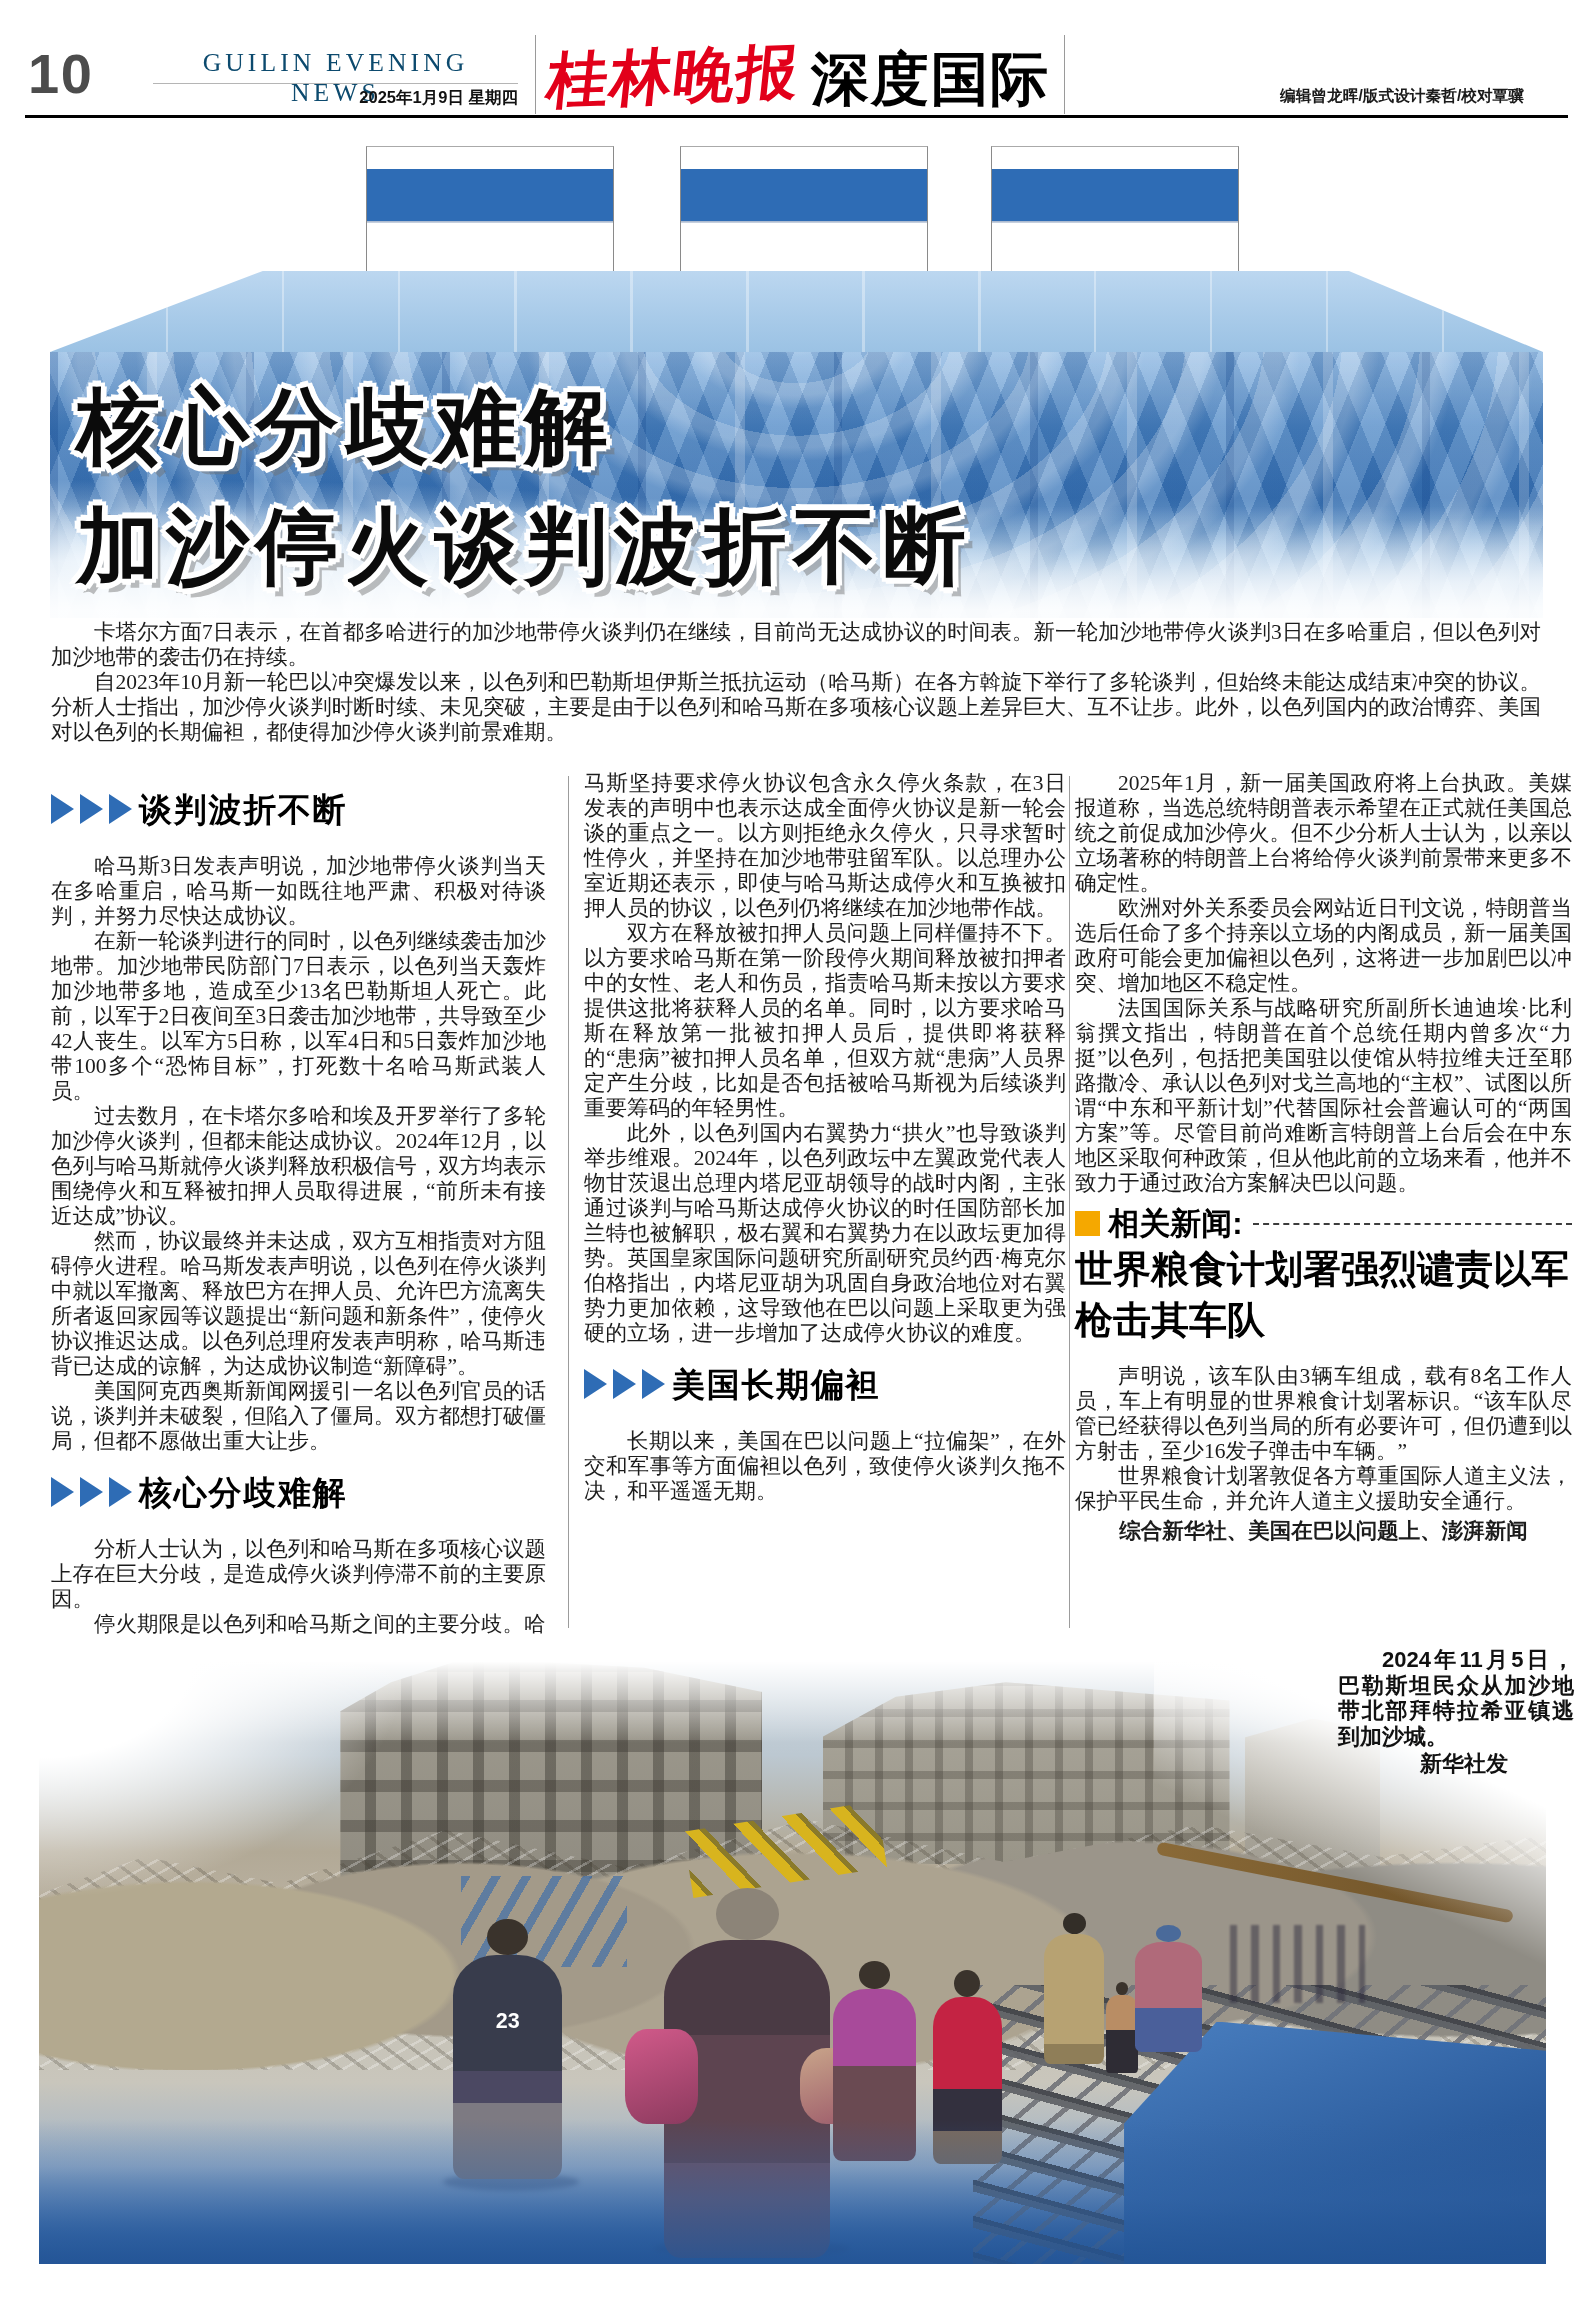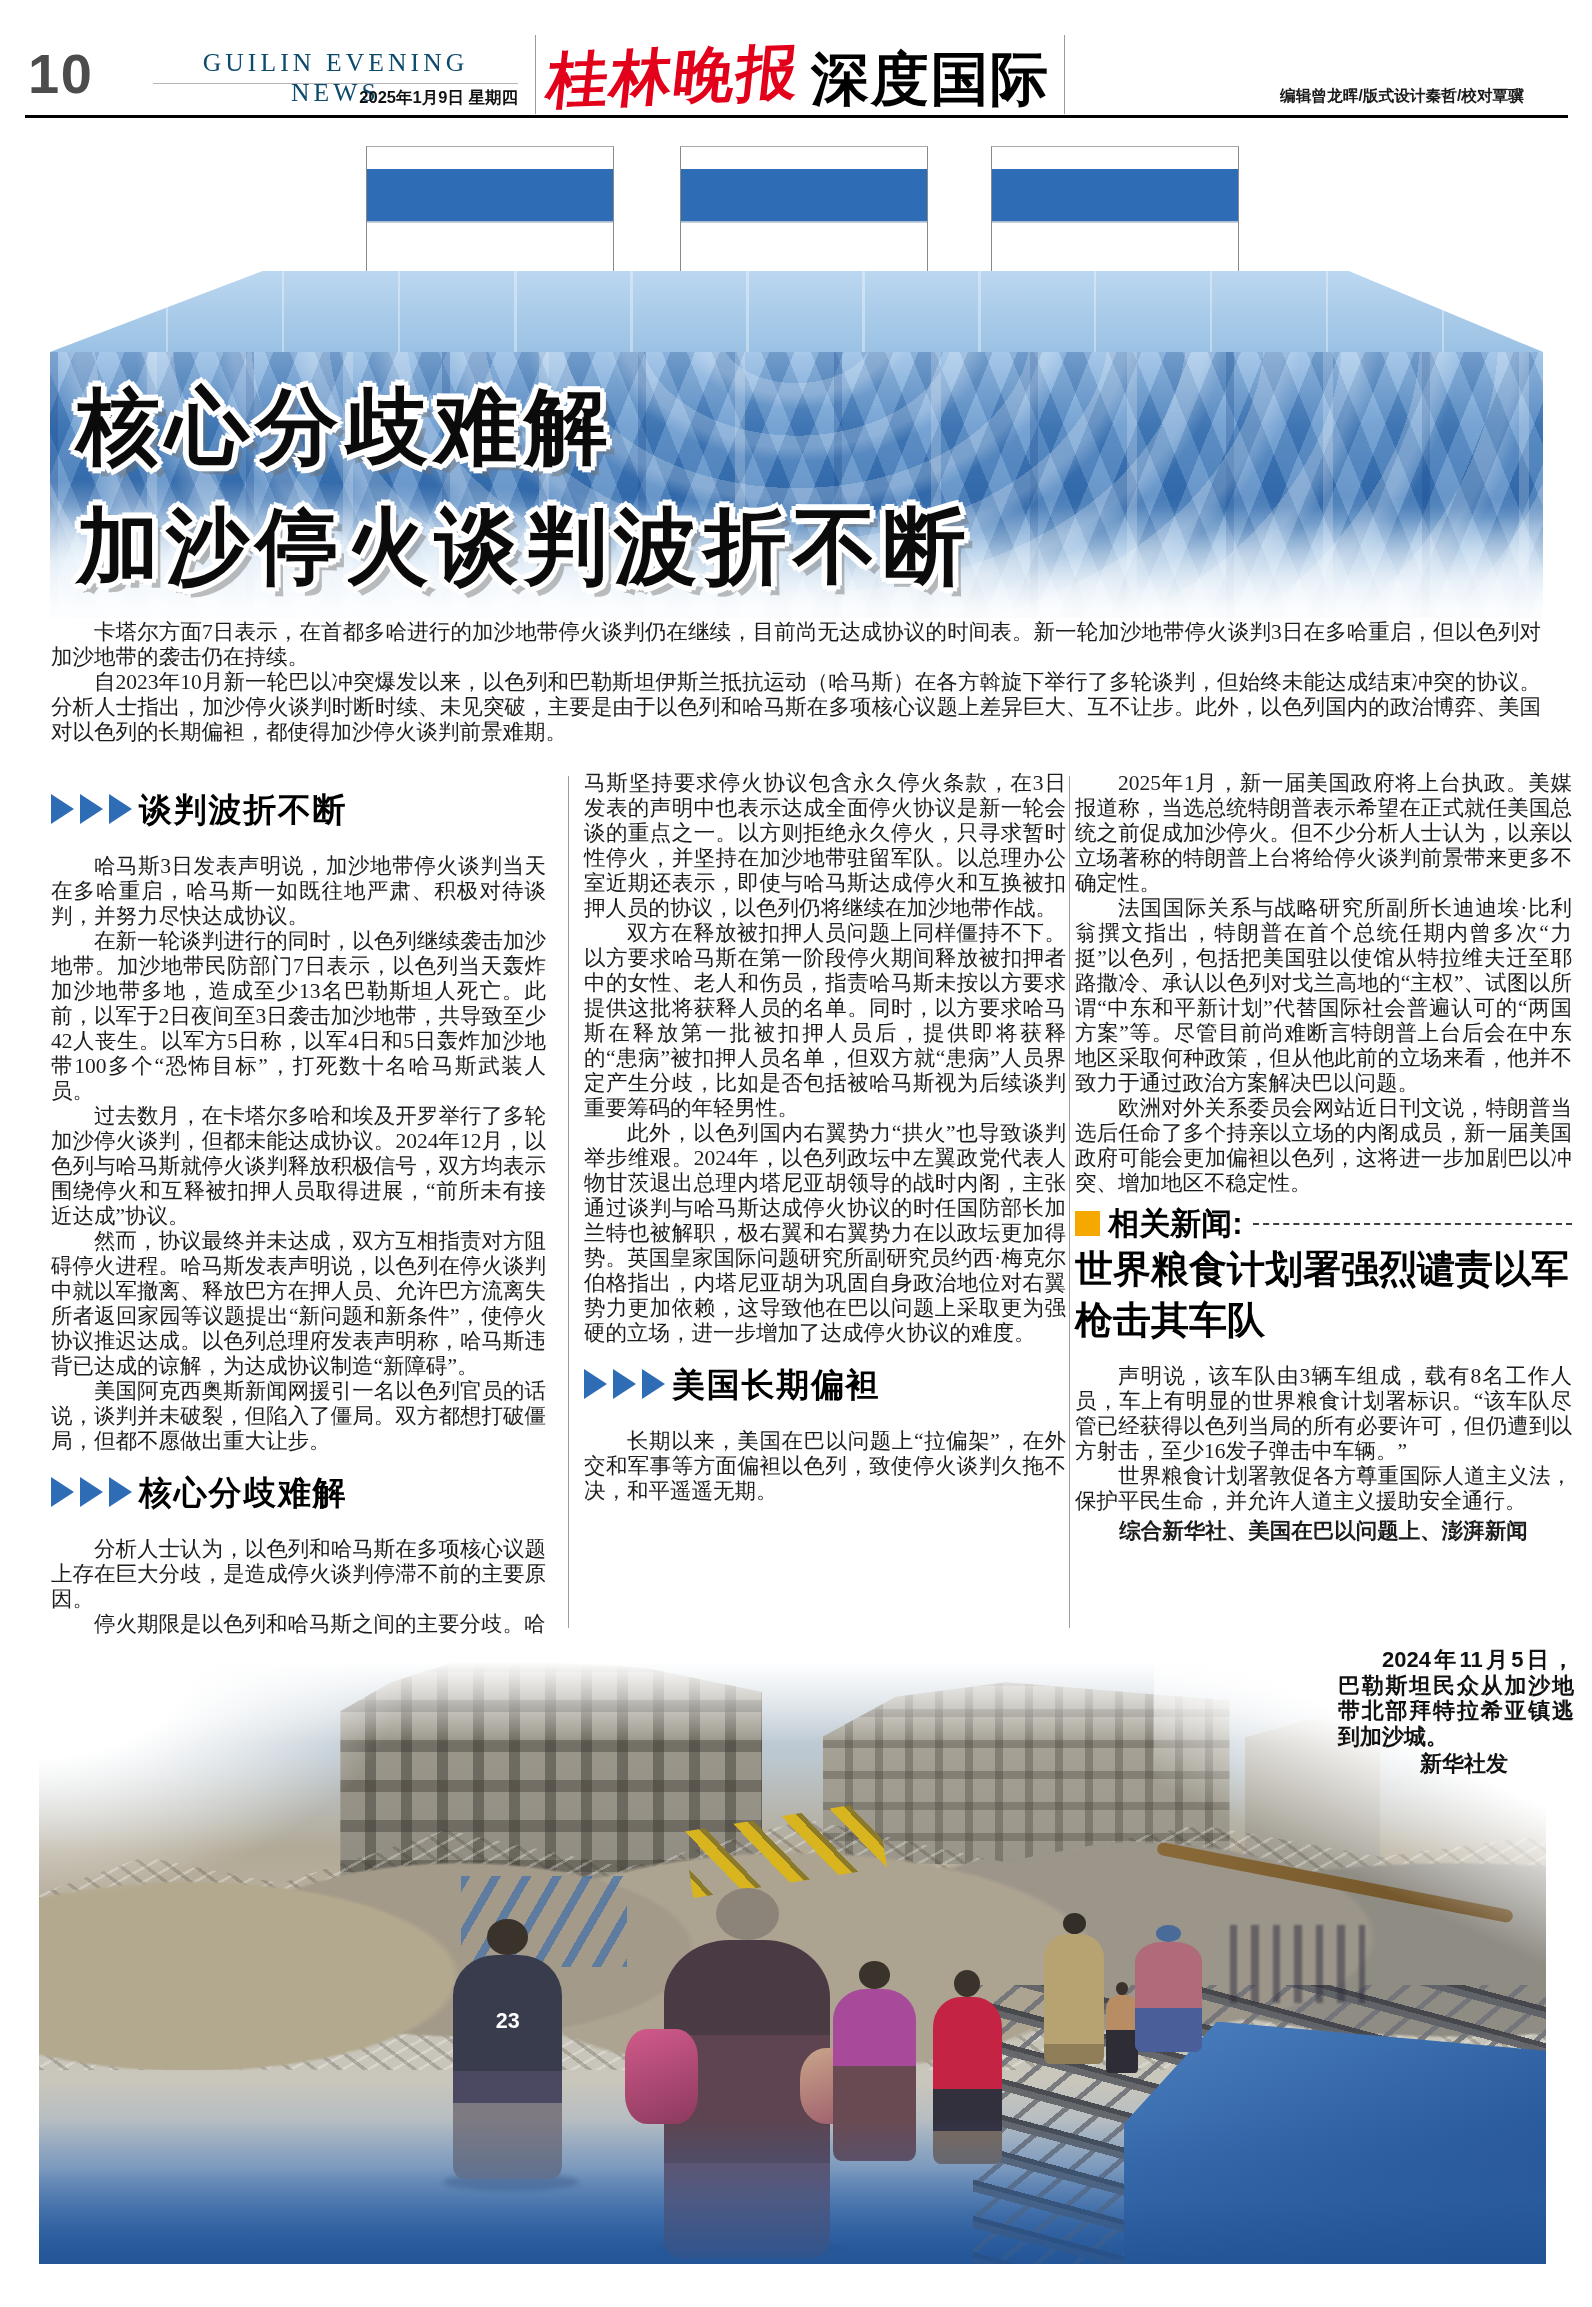--- a/index.html
+++ b/index.html
@@ -242,22 +242,22 @@
       <div class="sec-h">
     <span class="tri"></span>
     <span class="tri"></span>
     <span class="tri"></span>
     <span class="sec-t">美国长期偏袒</span>
   </div>
       <p class="body">长期以来，美国在巴以问题上“拉偏架”，在外交和军事等方面偏袒以色列，致使停火谈判久拖不决，和平遥遥无期。</p>
     </div>
   <div class="col col3">
       <p class="body">2025年1月，新一届美国政府将上台执政。美媒报道称，当选总统特朗普表示希望在正式就任美国总统之前促成加沙停火。但不少分析人士认为，以亲以立场著称的特朗普上台将给停火谈判前景带来更多不确定性。</p>
+      <p class="body">欧洲对外关系委员会网站近日刊文说，特朗普当选后任命了多个持亲以立场的内阁成员，新一届美国政府可能会更加偏袒以色列，这将进一步加剧巴以冲突、增加地区不稳定性。</p>
       <p class="body">法国国际关系与战略研究所副所长迪迪埃·比利翁撰文指出，特朗普在首个总统任期内曾多次“力挺”以色列，包括把美国驻以使馆从特拉维夫迁至耶路撒冷、承认以色列对戈兰高地的“主权”、试图以所谓“中东和平新计划”代替国际社会普遍认可的“两国方案”等。尽管目前尚难断言特朗普上台后会在中东地区采取何种政策，但从他此前的立场来看，他并不致力于通过政治方案解决巴以问题。</p>
-      <p class="body">欧洲对外关系委员会网站近日刊文说，特朗普当选后任命了多个持亲以立场的内阁成员，新一届美国政府可能会更加偏袒以色列，这将进一步加剧巴以冲突、增加地区不稳定性。</p>
       <div class="rel-h">
     <span class="rel-sq"></span>
     <span class="rel-label">相关新闻:</span>
     <span class="rel-dash"></span>
   </div>
       <h3 class="rel-title">世界粮食计划署强烈谴责以军枪击其车队</h3>
       <p class="body">声明说，该车队由3辆车组成，载有8名工作人员，车上有明显的世界粮食计划署标识。“该车队尽管已经获得以色列当局的所有必要许可，但仍遭到以方射击，至少16发子弹击中车辆。”</p>
       <p class="body">世界粮食计划署敦促各方尊重国际人道主义法，保护平民生命，并允许人道主义援助安全通行。</p>
       <div class="byline">综合新华社、美国在巴以问题上、澎湃新闻</div>
     </div>

